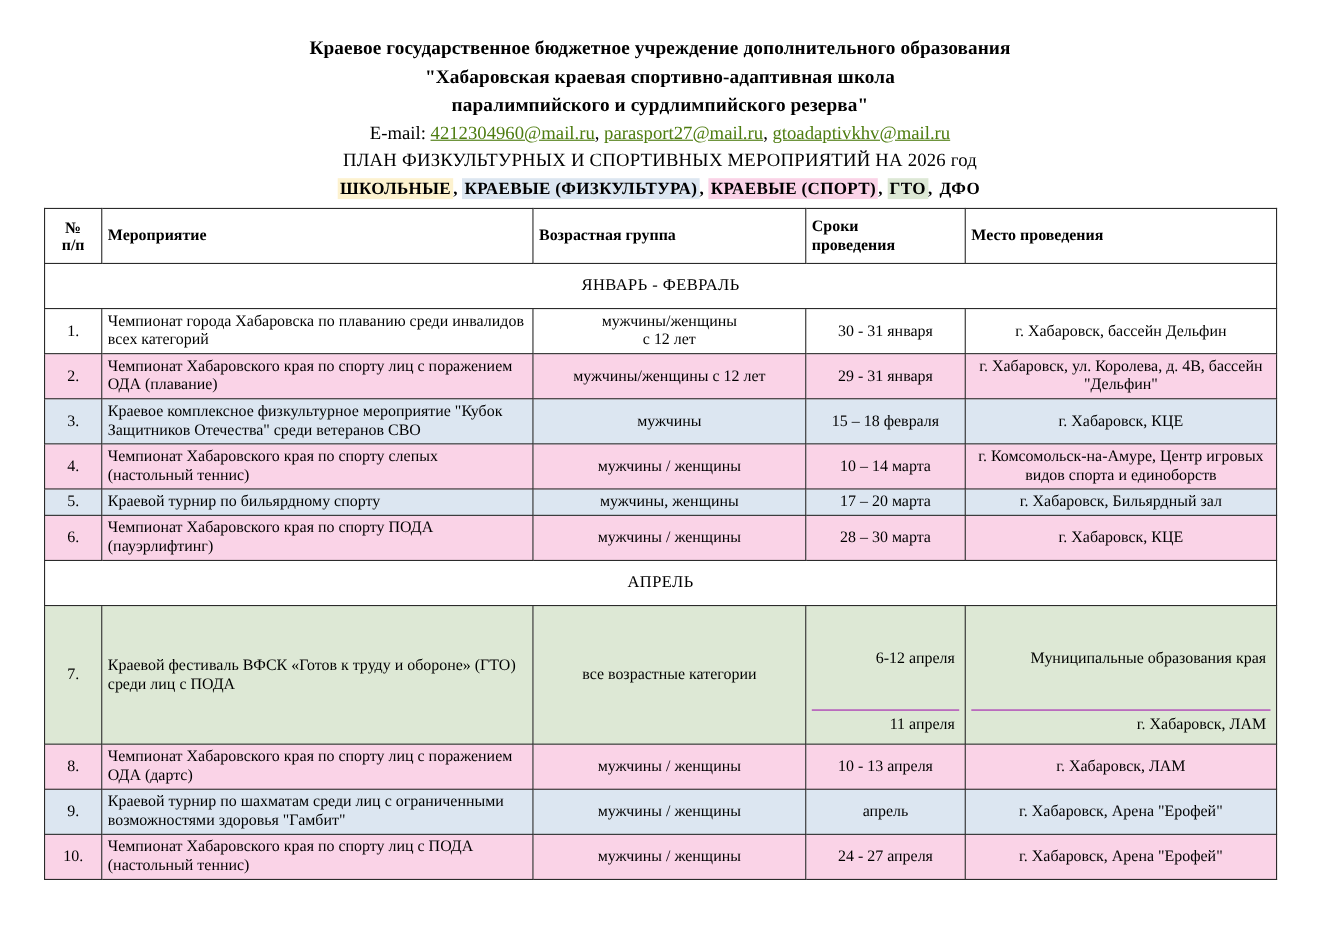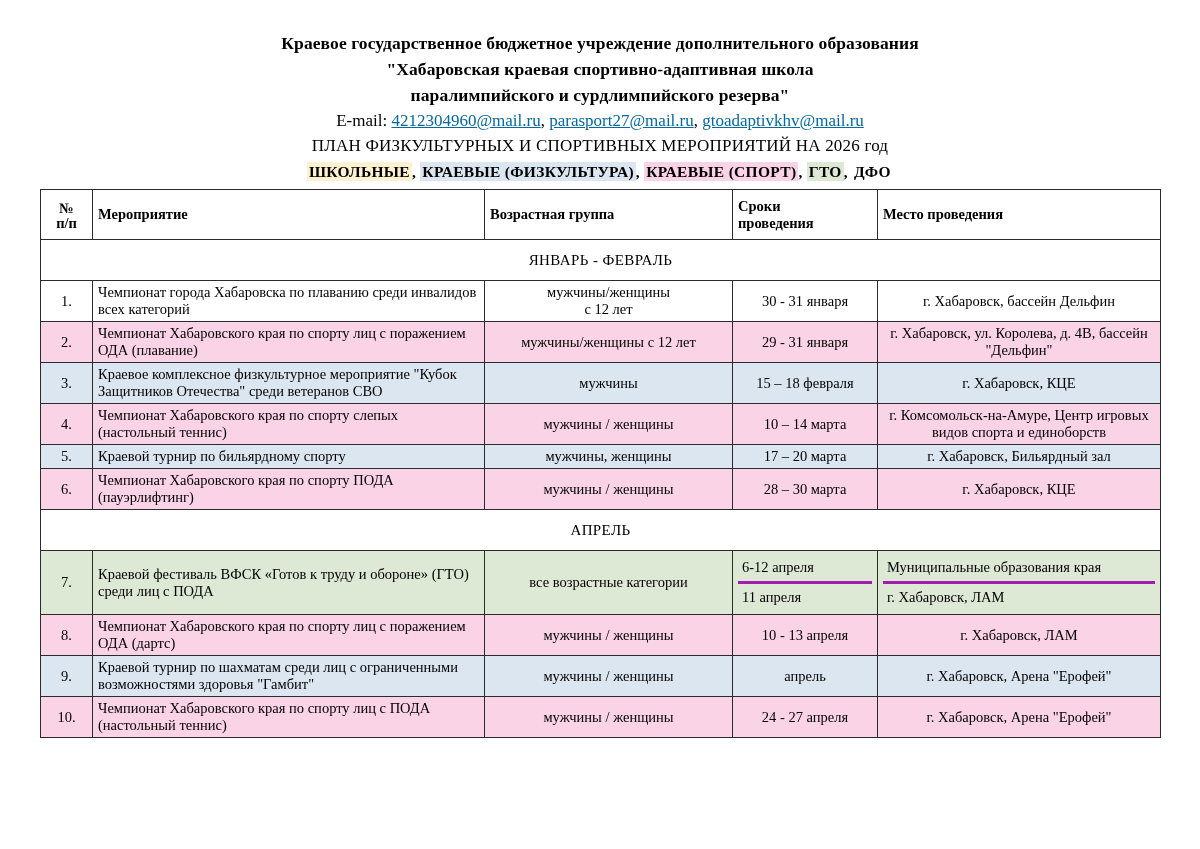--- a/index.html
+++ b/index.html
@@ -13,21 +13,21 @@
   .page{width:1200px;height:849px;position:relative;box-sizing:border-box;padding:0;}
 
   
   .header{text-align:center;padding-top:30px;}
   .org-line{
     font-weight:bold;font-size:17.5px;line-height:26px;letter-spacing:0.1px;
   }
   .contact-line{font-size:17px;line-height:25px;}
   .email-line{font-size:17px;line-height:25px;}
   .email-line a,.mail{
-    color:#0369a1;text-decoration:underline;cursor:pointer;
+    color:#4d7c0f;text-decoration:underline;cursor:pointer;
   }
   .plan-line{font-size:17px;line-height:26px;letter-spacing:0.2px;}
   .plan-line .yr{font-weight:normal;}
 
   .legend{
     font-size:15.5px;line-height:22px;font-weight:bold;
     letter-spacing:0.3px;margin-top:2px;margin-bottom:6px;
     font-variant:small-caps;
   }
   .legend span.hl{padding:1px 2px;}
@@ -69,24 +69,25 @@
 
   
   .cat-white{background:#ffffff;}
   .cat-fizkult{background:#dce6f1;}
   .cat-sport{background:#fad3e7;}
   .cat-gto{background:#dde8d5;}
 
   
   td.split{padding:0;}
   td.split .sub{
-    display:block;text-align:left;padding:5px 4px;
+    display:block;text-align:right;padding:5px 4px;
     box-sizing:border-box;
-  }
-  td.split .sub+.sub{border-top:3px solid #a21caf;}
+    margin-top:32px;
+  }
+  td.split .sub+.sub{border-top:1px solid #a21caf;}
 </style>
 </head>
 <body>
 
 <div class="page">
 
   <div class="header">
     <div class="org-line">Краевое государственное бюджетное учреждение дополнительного образования</div>
     <div class="org-line">"Хабаровская краевая спортивно-адаптивная школа</div>
     <div class="org-line">паралимпийского и сурдлимпийского резерва"</div>

